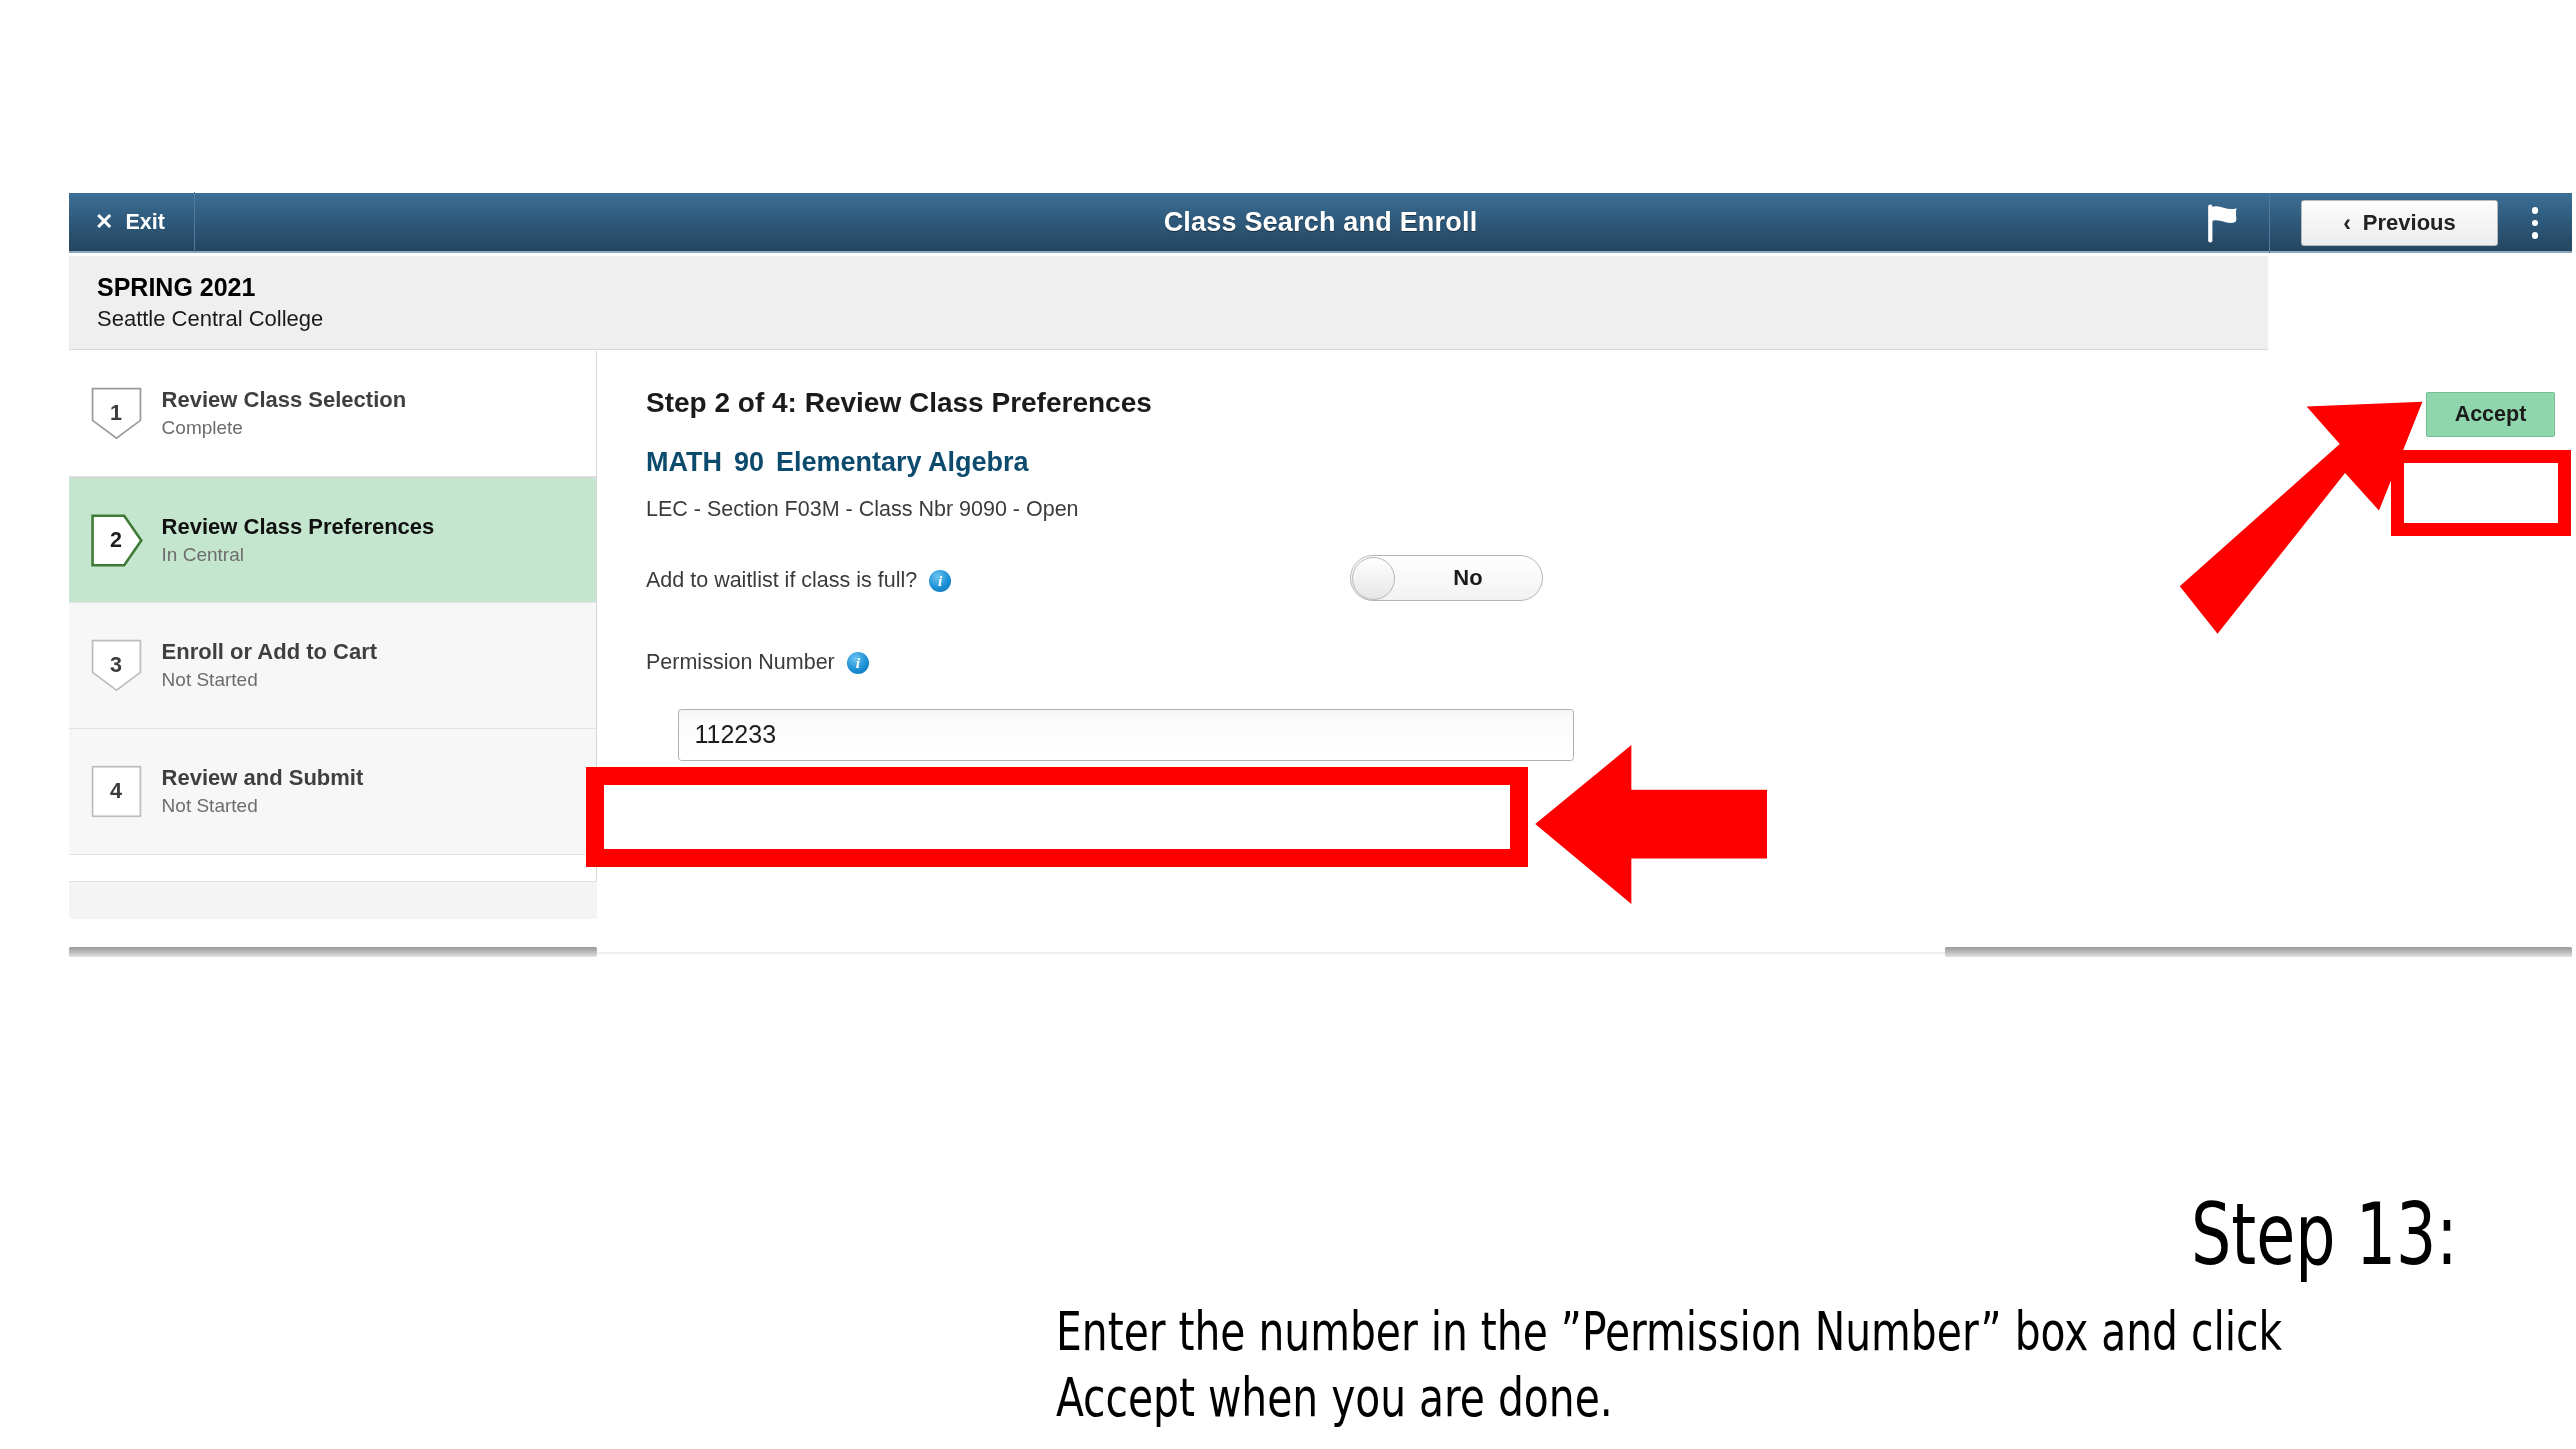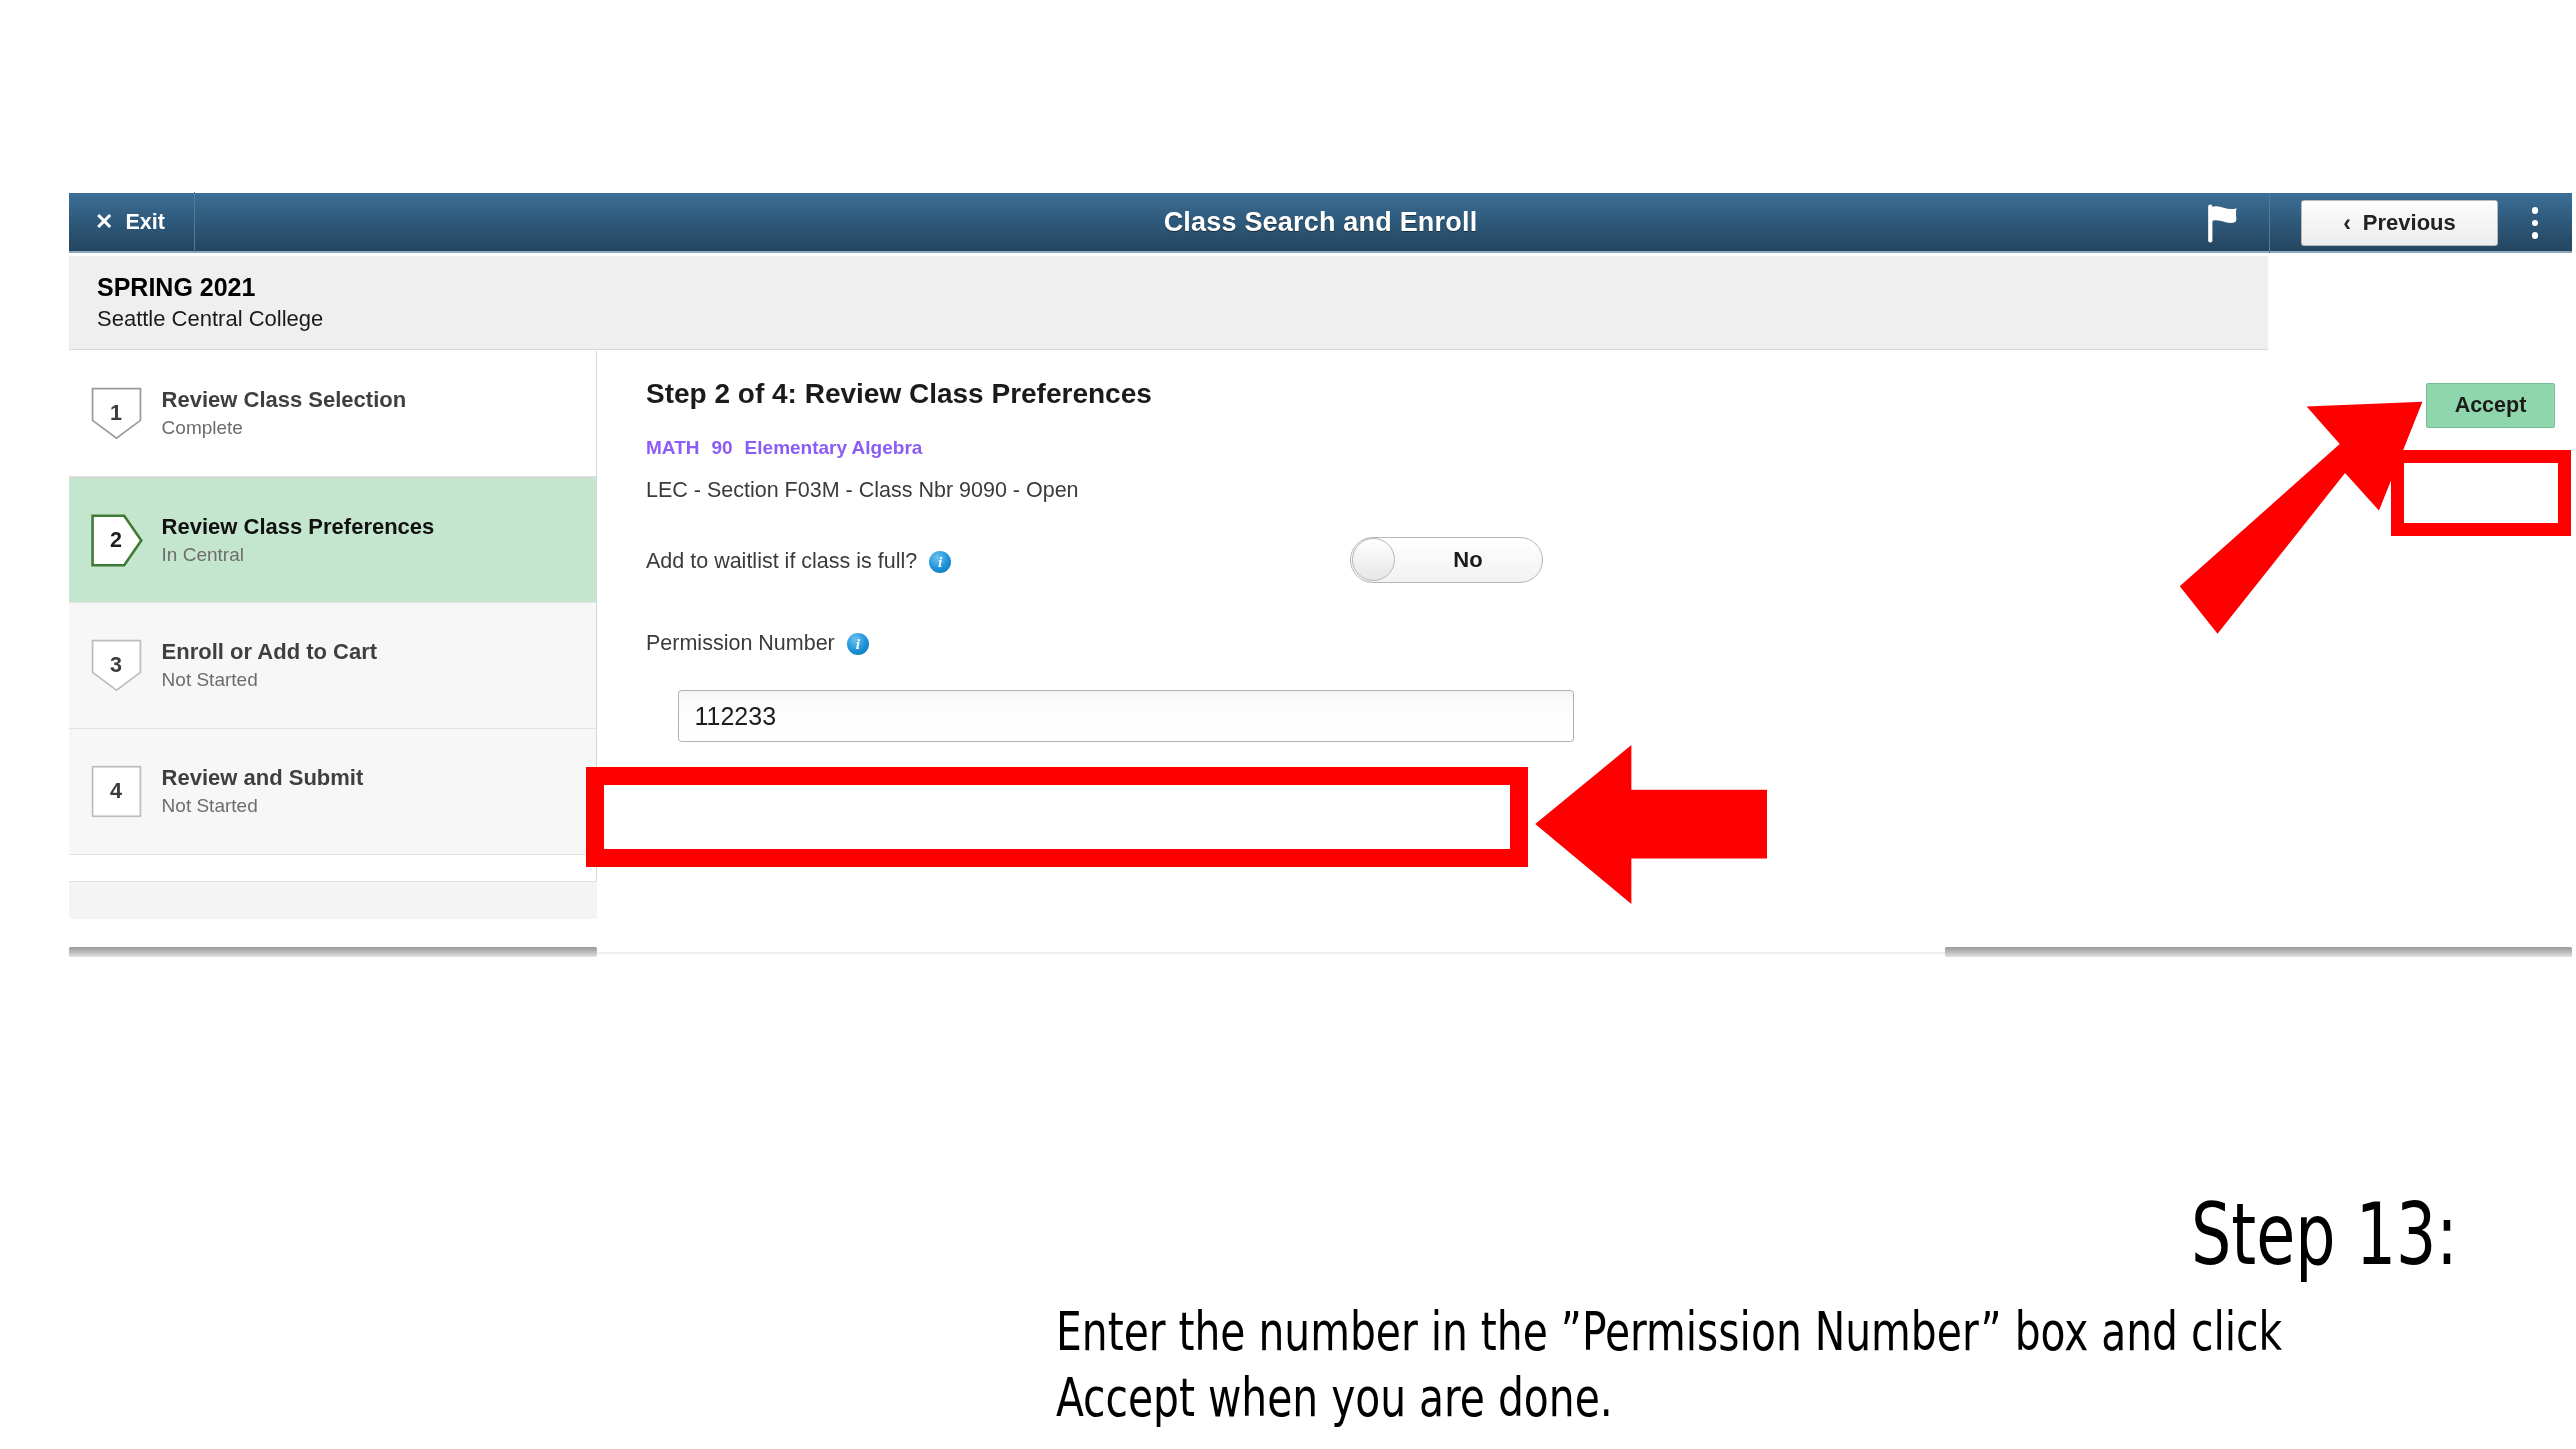--- a/index.html
+++ b/index.html
@@ -210,39 +210,39 @@
     left: 0; bottom: 0;
     width: 528px;
     height: 38px;
     background: #f4f4f4;
     border-top: 0.9px solid #e2e2e2;
   }
 
   
   .content {
     position: absolute;
-    left: 529px; top: 4px;
+    left: 529px; top: 13px;
     width: 1974px;
     height: 568px;
     background: #ffffff;
     padding: 22px 0 0 48px;
   }
 
   .content-title {
     font-size: 28px;
     font-weight: bold;
     color: #1b1b1b;
     line-height: 1.2;
   }
 
   .course-line {
     margin-top: 26px;
-    font-size: 19px;
-    font-weight: bold;
-    color: #8b5cf6;
+    font-size: 27px;
+    font-weight: bold;
+    color: #0c4a6e;
     line-height: 1.2;
   }
   .course-line .sp { display: inline-block; width: 12px; }
 
   .section-line {
     margin-top: 19px;
     font-size: 21.5px;
     color: #3b3b3b;
     line-height: 1.2;
   }

